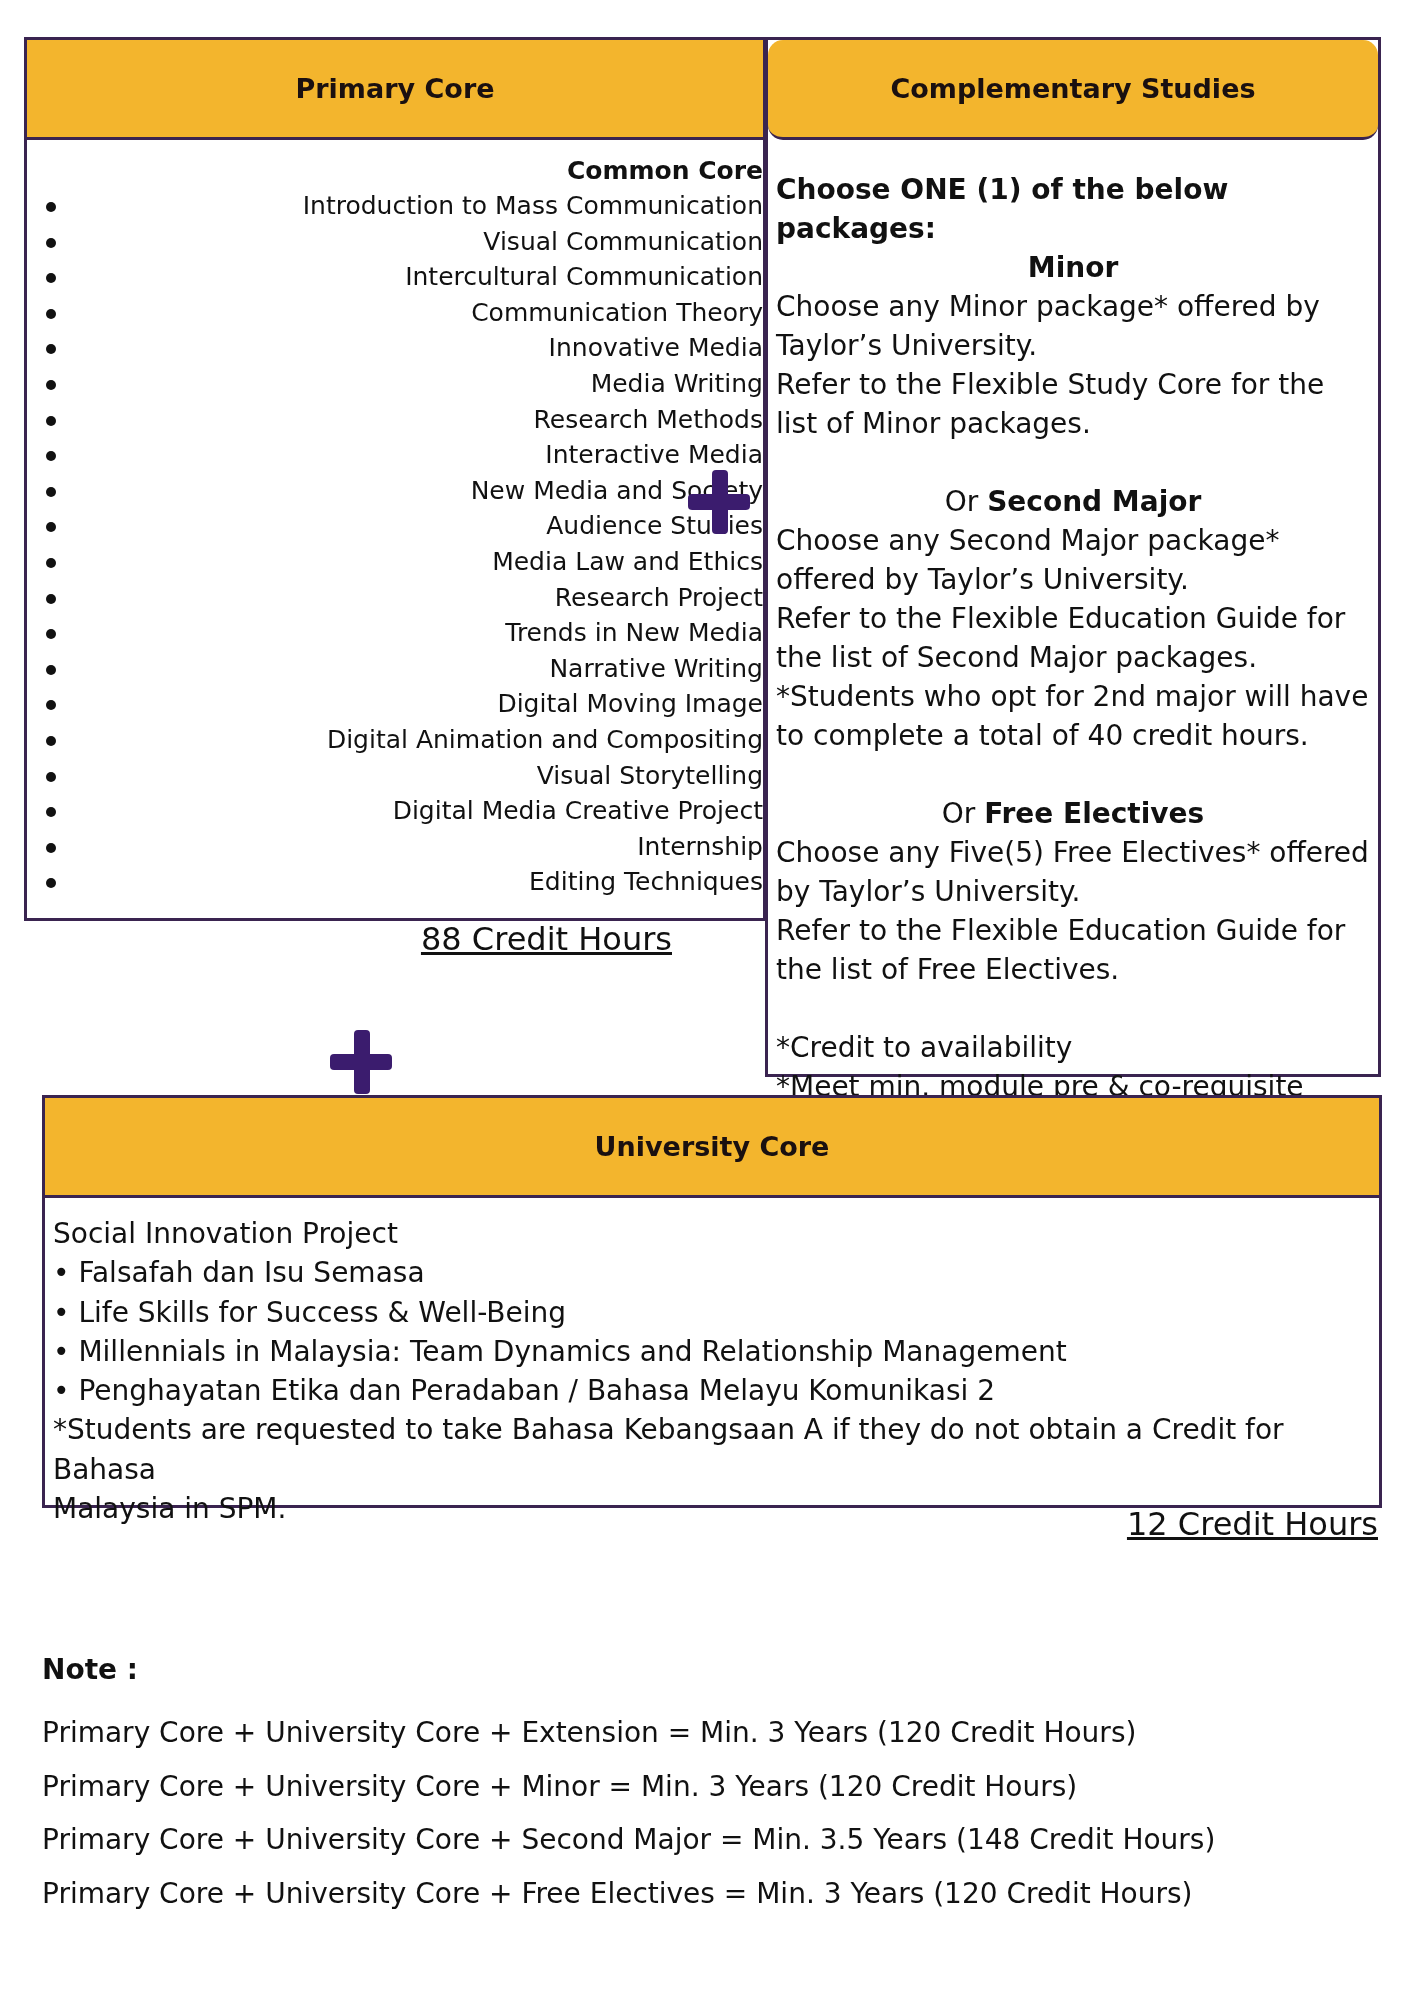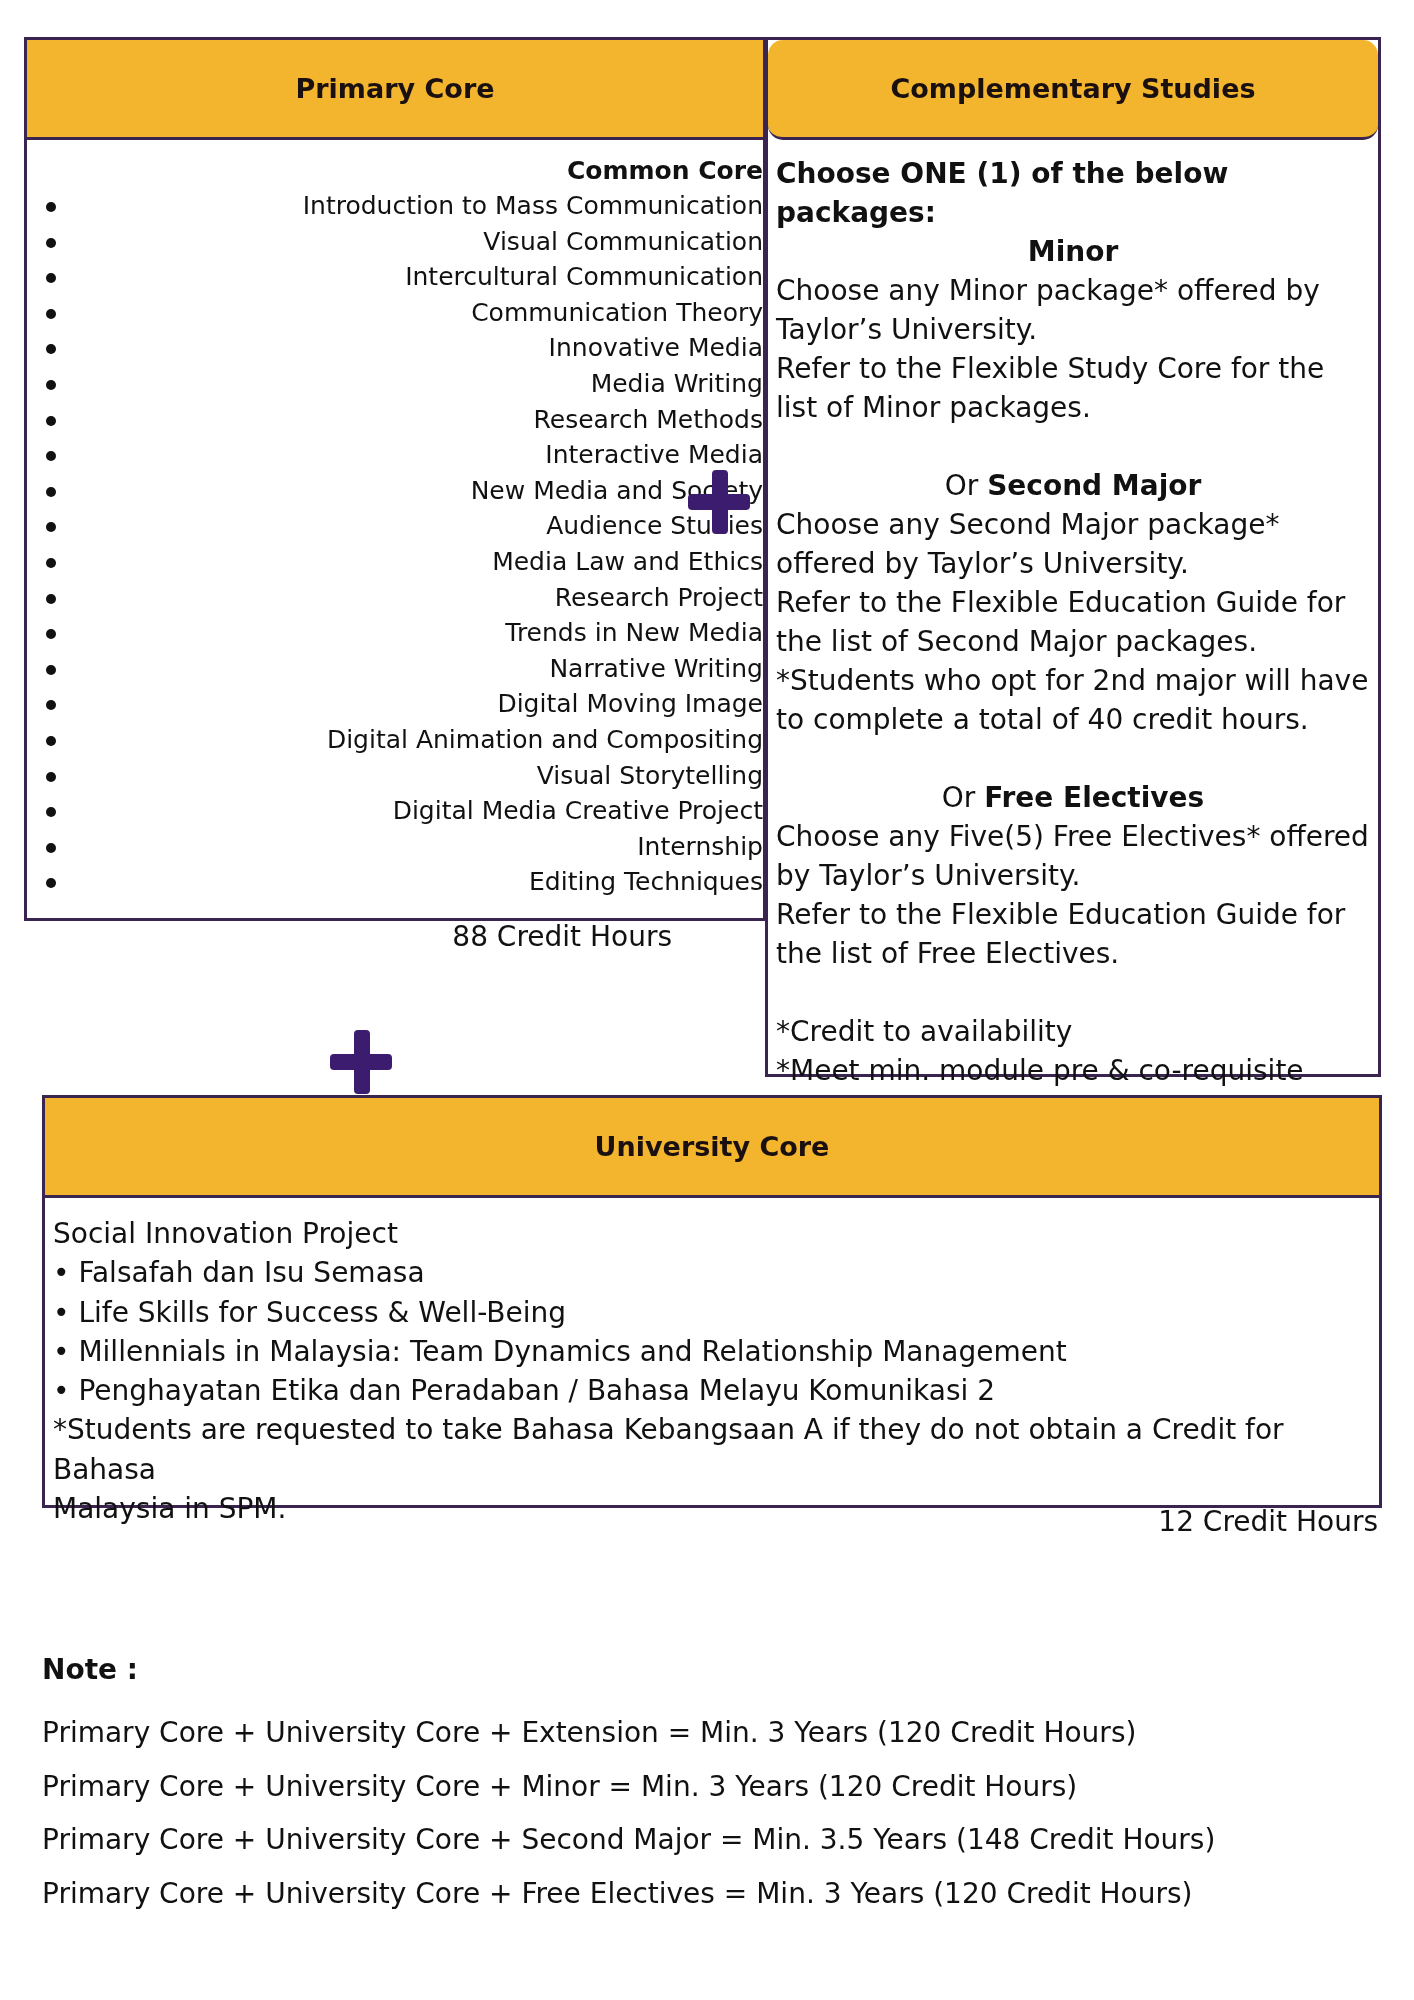--- a/index.html
+++ b/index.html
@@ -20,27 +20,27 @@
   .primary { left: 24px; top: 37px; width: 742px; height: 884px; }
   .primary .box-header { height: 97px; }
   .primary .content { padding: 14px 0 0 8px; text-align: right; }
   .primary .subhead { font-weight: bold; font-size: 25px; line-height: 34px; margin: 0; }
   .primary ul { list-style: none; margin: 0; padding: 0; }
   .primary li { font-size: 25px; line-height: 35.6px; position: relative; padding-left: 45px; white-space: nowrap; }
   .primary li::before {
     content: ""; position: absolute; left: 11px; top: 14px;
     width: 10px; height: 10px; border-radius: 50%; background: #111;
   }
-  .credit { position: absolute; font-size: 28px; color: #111; white-space: nowrap; }
+  .credit { position: absolute; font-size: 32px; color: #111; white-space: nowrap; text-decoration: underline; }
   .credit-primary { right: calc(1414px - 672px); top: 920px; }
   .credit-univ { right: 36px; top: 1505px; }
 
   .comp { left: 765px; top: 37px; width: 616px; height: 1040px; }
   .comp .box-header { height: 97px; border-radius: 15px; }
-  .comp .content { padding: 14px 8px 0 8px; font-size: 28px; line-height: 39px; }
+  .comp .content { padding: 14px 8px 0 8px; font-size: 28px; line-height: 39px; margin-top: 16px; }
   .comp .lead { font-weight: bold; }
   .comp .center { text-align: center; }
   .comp .gap { height: 39px; }
   .b { font-weight: bold; }
 
   .univ { left: 42px; top: 1095px; width: 1340px; height: 413px; }
   .univ .box-header { height: 97px; }
   .univ .content { padding: 16px 8px 0 8px; font-size: 28px; line-height: 39.3px; }
 
   .plus { position: absolute; width: 62px; height: 64px; }

